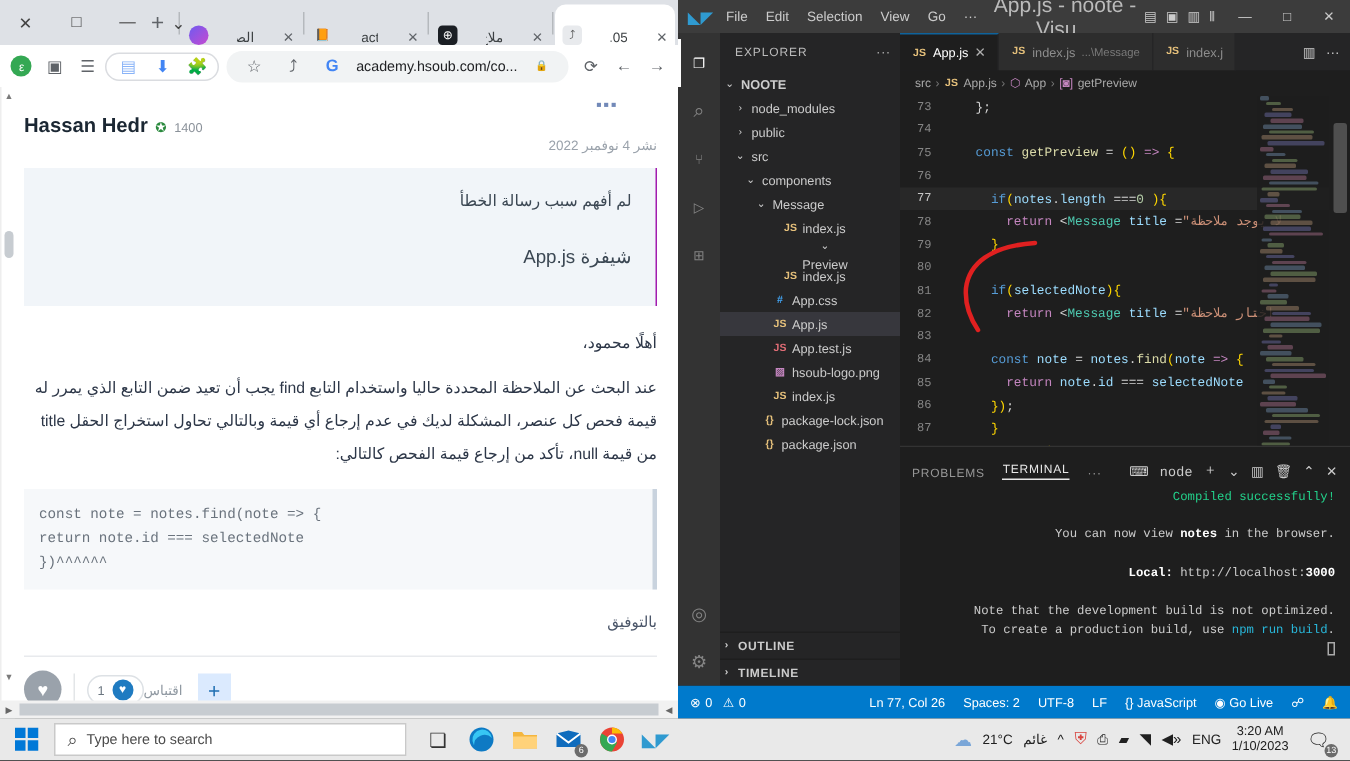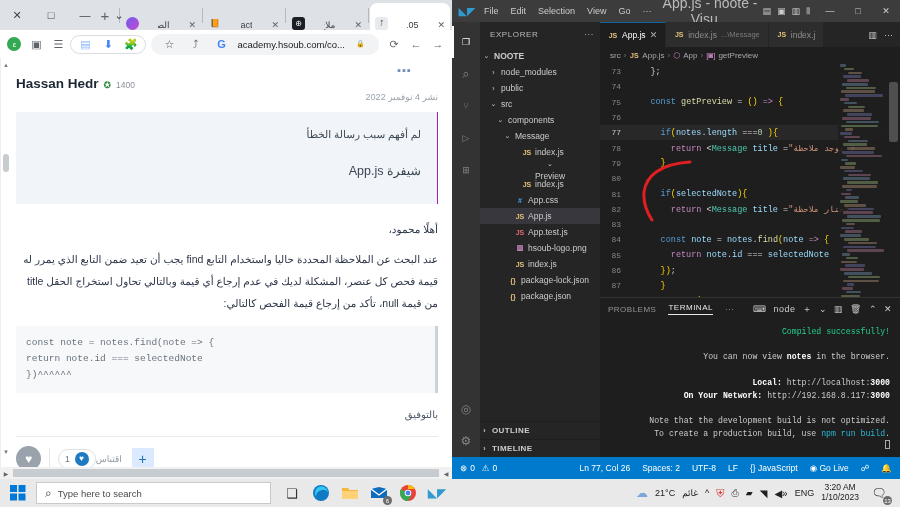--- a/index.html
+++ b/index.html
@@ -197,21 +197,21 @@
     background:#1e1e1e; opacity:.85; }
   .mm-l { height:2.6px; margin:0 0 1.2px 4px; border-radius:1px; }
   .scrollbar-v { position:absolute; right:0; top:0; width:14px; height:100%;
     background:#1e1e1e; }
   .scrollbar-v .th { position:absolute; right:2px; top:18px; width:9px;
     height:60px; background:#4f4f4f; border-radius:2px; }
   .redmark { position:absolute; left:40px; top:96px; width:52px; height:62px;
     pointer-events:none; }
 
   .panel { height:160px; background:#1e1e1e; border-top:1px solid #333; }
-  .panel-head { height:22px; display:flex; align-items:center; gap:12px;
+  .panel-head { height:22px; display:flex; align-items:flex-end; gap:12px;
     padding:0 8px; font-size:8px; letter-spacing:.5px; color:#969696; }
   .panel-head .pt.active { color:#e7e7e7; border-bottom:1px solid #e7e7e7;
     padding-bottom:2px; }
   .panel-actions { margin-left:auto; display:flex; align-items:center; gap:7px;
     color:#ccc; font-size:9px; }
   .term { padding:6px 10px; font-family:"Liberation Mono", monospace;
     font-size:8.2px; line-height:1.55; color:#cccccc;text-align:right; }
   .term .ok { color:#23d18b; }
   .term .b { font-weight:bold; color:#fff; }
   .term .cy { color:#29b8db; }
@@ -679,21 +679,20 @@
               <span>⌃</span>
               <span>✕</span>
             </span>
           </div>
           <div class="term" id="terminal-body">
               <div><span class="ok">Compiled successfully!</span></div>
               <div>&nbsp;</div>
               <div>You can now view <span class="b">notes</span> in the browser.</div>
               <div>&nbsp;</div>
               <div>  <span class="b">Local:</span>            http://localhost:<span class="b">3000</span></div>
-              <div>  <span class="b">On Your Network:</span>  http://192.168.8.117:<span class="b">3000</span></div>
               <div>&nbsp;</div>
               <div>Note that the development build is not optimized.</div>
               <div>To create a production build, use <span class="cy">npm run build</span>.</div>
               <div><span class="cursor"></span></div>
             </div>
         </div>
       </div>
     </div>
 
     <div class="statusbar">

